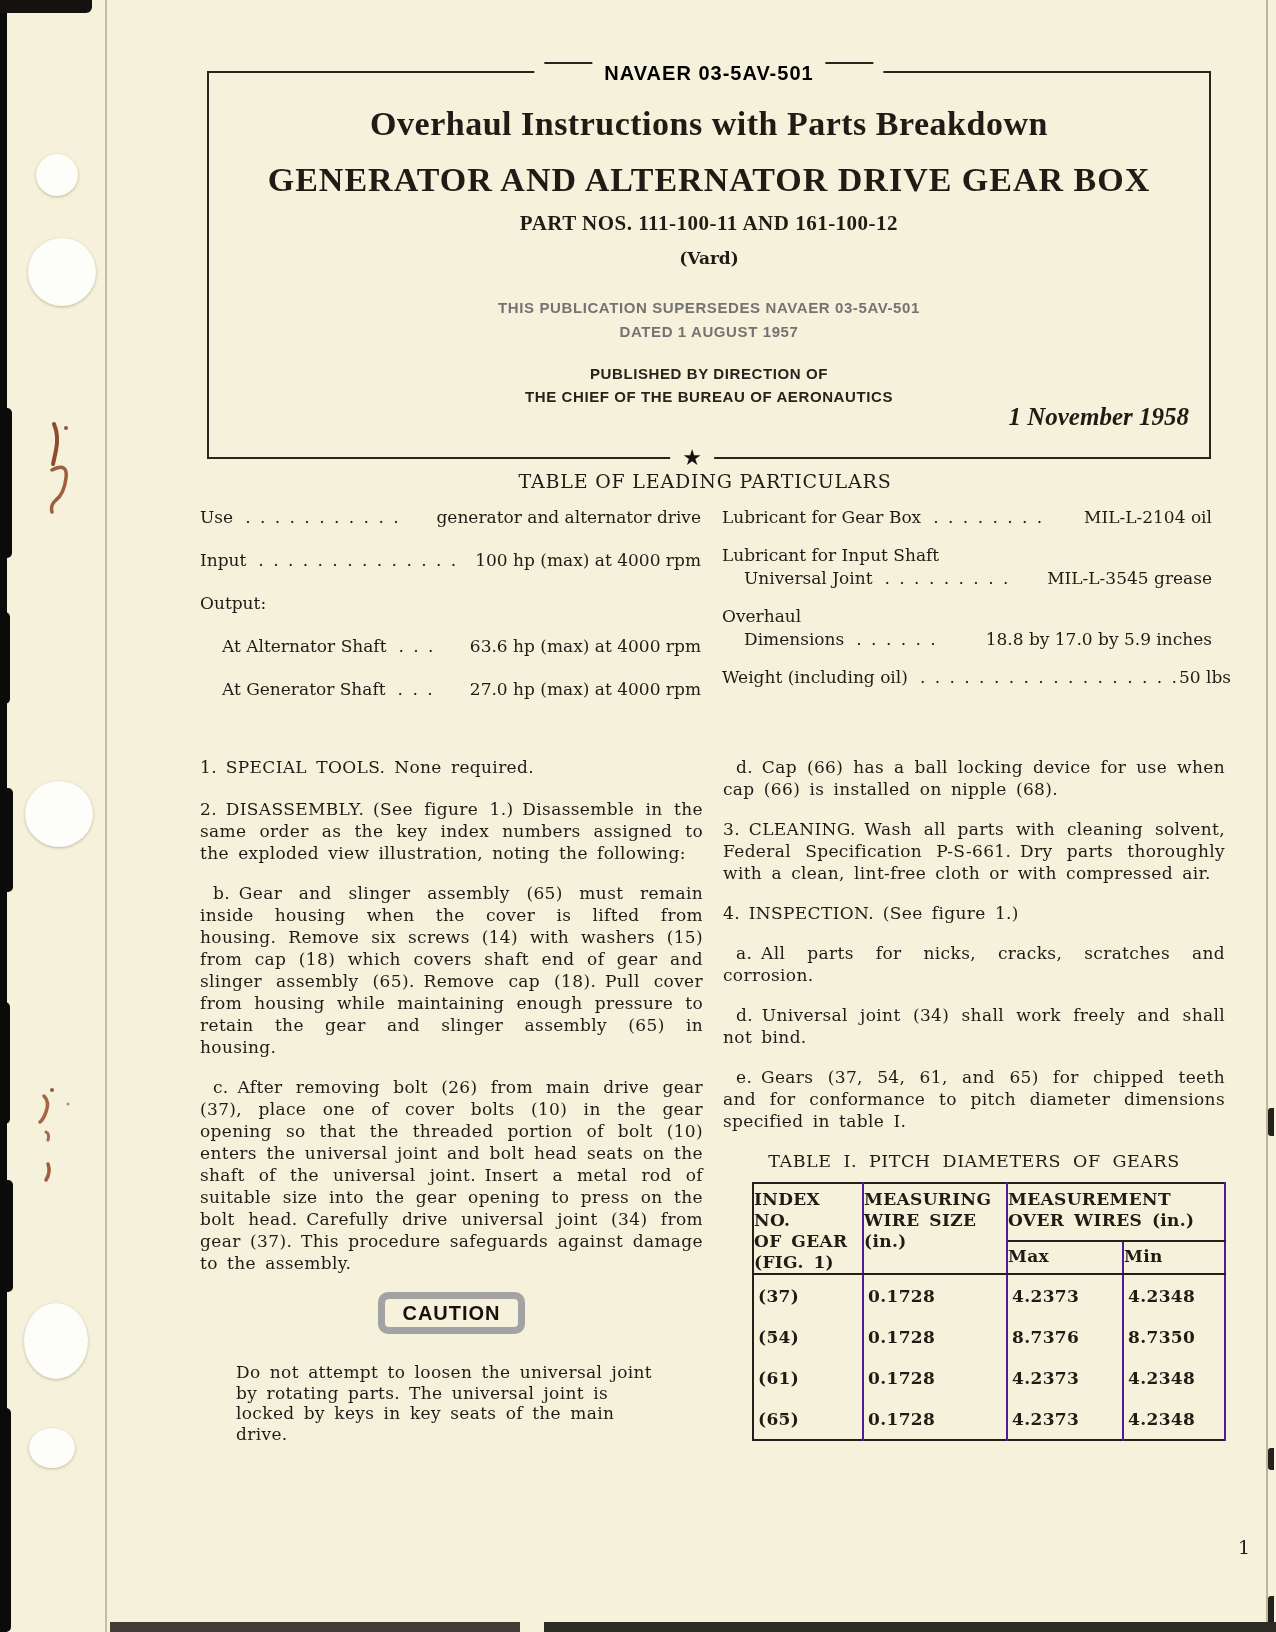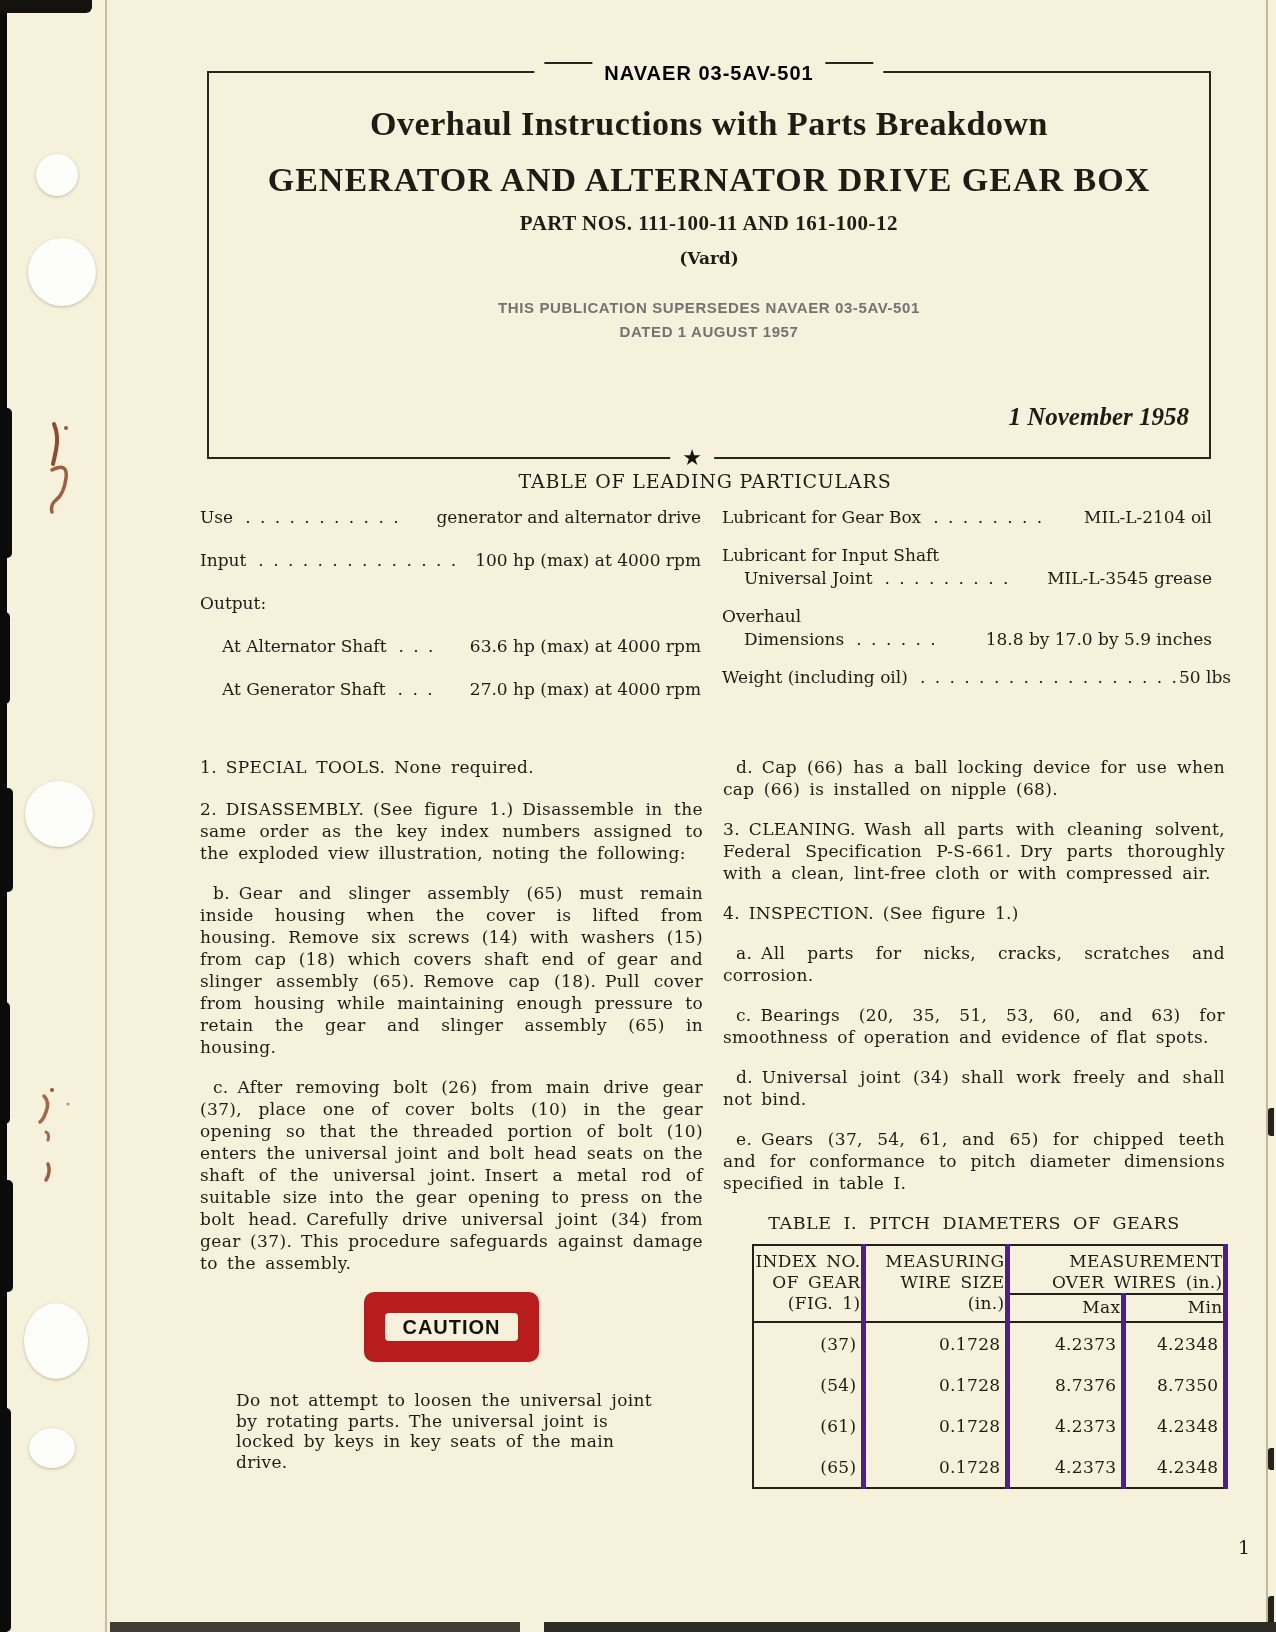--- a/index.html
+++ b/index.html
@@ -63,33 +63,33 @@
   .body-left{left:200px;width:503px;}
   .body-right{left:723px;width:502px;}
   .b{margin:0 0 18px;}
   .p-first{margin-bottom:20px;}
   .ind{text-indent:13px;}
   .mt-xl{margin-top:26px;}
   .mt-sm{margin-top:12px;}
 
   
   .caution-row{text-align:center;margin:16px 0 0;}
-  .caution-frame{display:inline-block;background:#b91c1c;border-radius:10px;padding:21px;}
+  .caution-frame{display:inline-block;background:#a3a3a3;border-radius:10px;padding:7px;}
   .caution-inner{background:#f6f1da;border-radius:4px;padding:3px 17px;
                  font-family:"Liberation Sans",sans-serif;font-weight:bold;font-size:20px;
                  letter-spacing:1px;color:#15120e;}
   .caution-text{margin:28px 0 0 36px;width:432px;line-height:20.5px;text-align:left;}
 
   
   .tbl-title{margin:6px 0 10px;text-align:center;font-size:17.5px;letter-spacing:.5px;
              text-indent:0;word-spacing:6px;}
   table.pitch{border-collapse:collapse;margin-left:29px;table-layout:fixed;width:472px;
               font-size:17px;}
-  table.pitch th,table.pitch td{border-left:2px solid #23201a;border-right:5px solid #4c1d95;
-              text-align:right;font-weight:normal;padding:0;}
+  table.pitch th,table.pitch td{border-left:2px solid #23201a;border-right:2px solid #4c1d95;
+              text-align:left;font-weight:bold;padding:0;}
   table.pitch{border:2px solid #23201a;}
   .thline{display:block;line-height:21px;}
   .th-top{padding-top:5px !important;}
   .th1,.th2{border-bottom:2px solid #23201a !important;vertical-align:top;}
   .th3{border-bottom:2px solid #23201a !important;vertical-align:top;}
   .thmax,.thmin{border-bottom:2px solid #23201a !important;line-height:24px;padding-bottom:2px !important;}
   table.pitch td{padding:10px 4px 9px !important;}
 
   .page-num{position:absolute;left:1238px;top:1536px;font-size:19px;}
 </style>
@@ -140,20 +140,24 @@
       <span class="seg"></span>
     </div>
     <h1 class="doc-title">Overhaul Instructions with Parts Breakdown</h1>
     <h2 class="doc-subject">GENERATOR AND ALTERNATOR DRIVE GEAR BOX</h2>
     <div class="partnos">PART NOS. 111-100-11 AND 161-100-12</div>
     <div class="vard">(Vard)</div>
     <div class="supers">
       <div>THIS PUBLICATION SUPERSEDES NAVAER 03-5AV-501</div>
       <div>DATED 1 AUGUST 1957</div>
     </div>
+    <div class="publ">
+      <div>PUBLISHED BY DIRECTION OF</div>
+      <div>THE CHIEF OF THE BUREAU OF AERONAUTICS</div>
+    </div>
     <div class="pub-date">1 November 1958</div>
     <div class="star">★</div>
   </div>
 
   <div class="lead-heading">TABLE OF LEADING PARTICULARS</div>
 
   <div class="part-col part-left">
     <div class="prow">
       <span class="plabel">Use</span>
       <span class="pdots">. . . . . . . . . . .</span>
@@ -227,21 +231,20 @@
       </div>
     </div>
     <p class="caution-text">Do not attempt to loosen the universal joint by rotating parts. The universal joint is locked by keys in key seats of the main drive.</p>
   </div>
 
   <div class="body-col body-right">
     <p class="b ind">d. Cap (66) has a ball locking device for use when cap (66) is installed on nipple (68).</p>
     <p class="b mt-sm">3. CLEANING. Wash all parts with cleaning solvent, Federal Specification P-S-661. Dry parts thoroughly with a clean, lint-free cloth or with compressed air.</p>
     <p class="b">4. INSPECTION. (See figure 1.)</p>
     <p class="b ind">a. All parts for nicks, cracks, scratches and corrosion.</p>
-    <p class="b ind">c. Bearings (20, 35, 51, 53, 60, and 63) for smoothness of operation and evidence of flat spots.</p>
     <p class="b ind">d. Universal joint (34) shall work freely and shall not bind.</p>
     <p class="b ind">e. Gears (37, 54, 61, and 65) for chipped teeth and for conformance to pitch diameter dimensions specified in table I.</p>
 
     <div class="tbl-title">TABLE I.  PITCH DIAMETERS OF GEARS</div>
     <table class="pitch">
       <colgroup>
         <col style="width:110px">
           <col style="width:144px">
           <col style="width:116px">
           <col style="width:102px">

